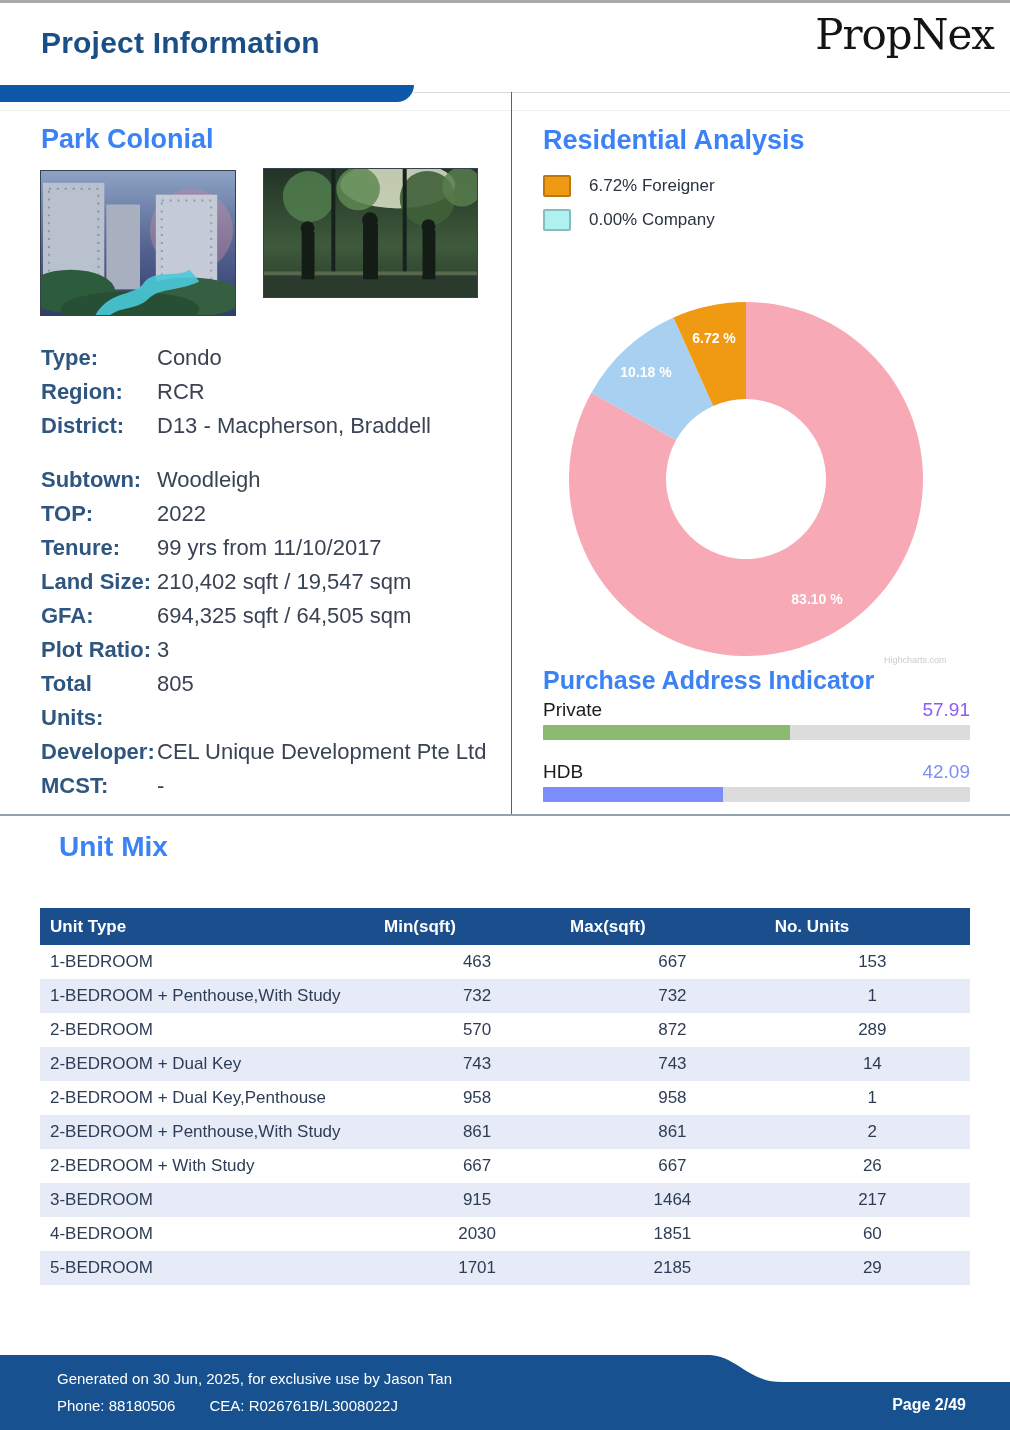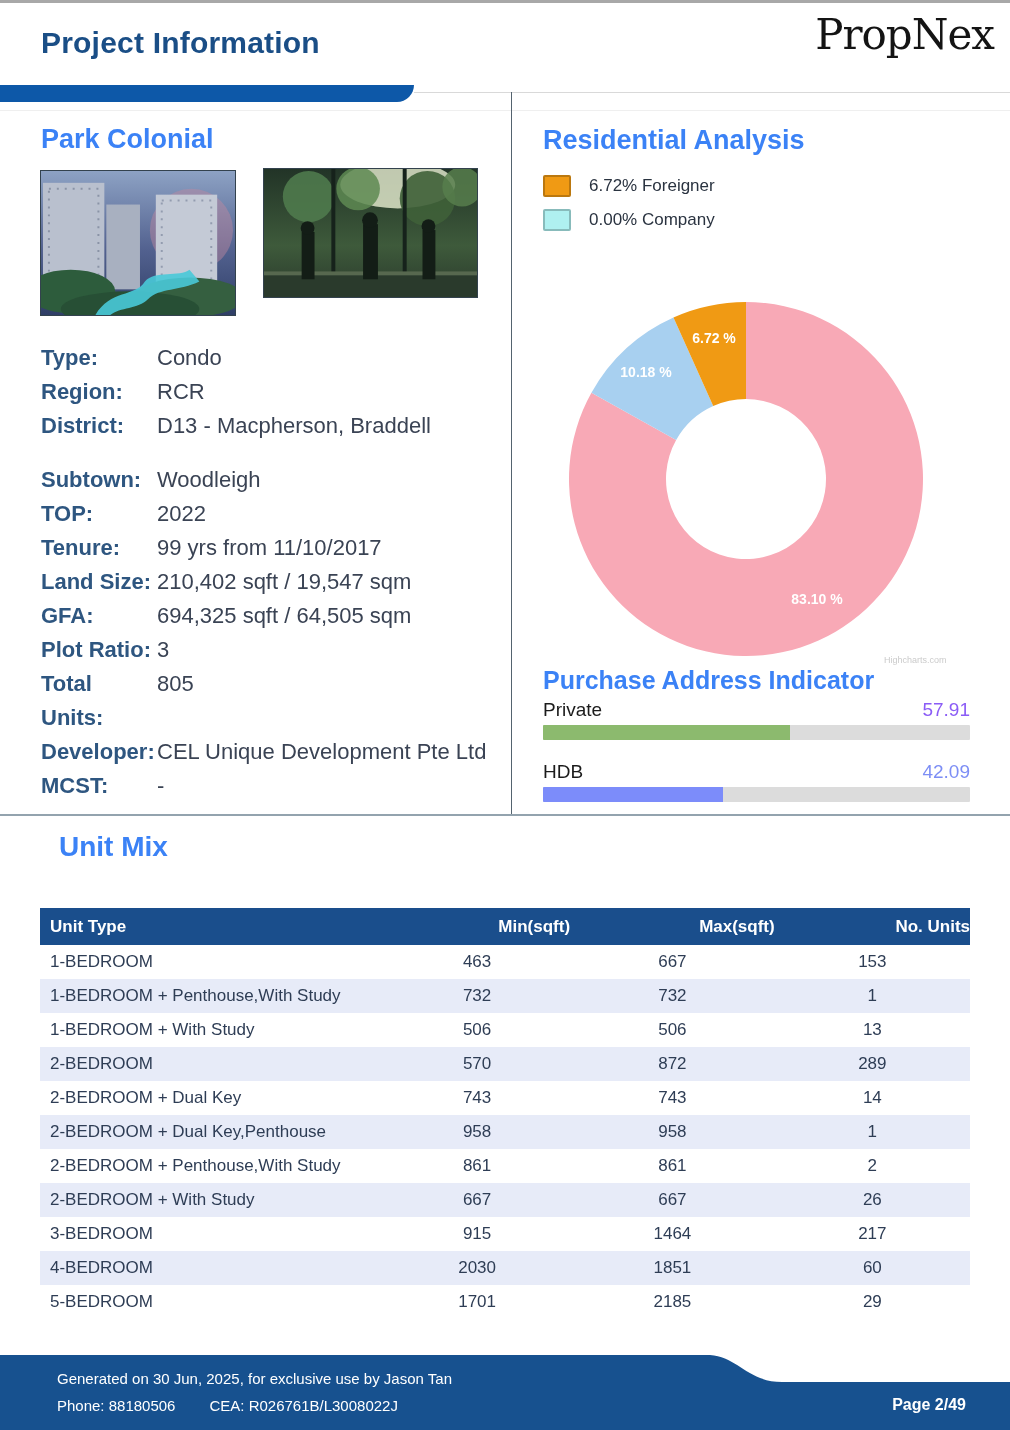--- a/index.html
+++ b/index.html
@@ -58,21 +58,21 @@
   .bar-block + .bar-block{margin-top:21px;}
   .bar-head{display:flex;justify-content:space-between;align-items:baseline;font-size:19px;}
   .bar-label{color:#1b1b1b;}
   .bar-value{font-size:19px;}
   .bar-track{height:15px;background:#DCDCDC;margin-top:4px;border-radius:1px;overflow:hidden;}
   .bar-fill{height:100%;}
 
   
   .table-wrap{left:40px;top:884px;width:930px;margin-top:24px;}
   table{width:100%;border-collapse:collapse;font-size:17px;table-layout:fixed;}
-  thead th{background:#1A4E8C;color:#ffffff;font-weight:700;height:37px;text-align:right;padding:0;}
+  thead th{background:#1A4E8C;color:#ffffff;font-weight:700;height:37px;text-align:left;padding:0;}
   thead th.c1{text-align:left;padding-left:10px;}
   col.c1{width:37%;} col.c2{width:20%;} col.c3{width:22%;} col.c4{width:21%;}
   tbody td{height:34px;color:#2E3D55;text-align:center;padding:0;}
   tbody td.c1{text-align:left;padding-left:10px;}
   tbody tr:nth-child(even){background:#E7EBF8;}
 
   
   .footer{left:0;bottom:0;width:1010px;height:75px;}
   .footer svg{display:block;width:100%;height:100%;}
   .footer-generated{left:57px;top:1370px;font-size:15px;color:#ffffff;}
@@ -274,26 +274,20 @@
           <td>667</td>
           <td>153</td>
         </tr>
         <tr>
           <td class="c1">1-BEDROOM + Penthouse,With Study</td>
           <td>732</td>
           <td>732</td>
           <td>1</td>
         </tr>
         <tr>
-          <td class="c1">1-BEDROOM + With Study</td>
-          <td>506</td>
-          <td>506</td>
-          <td>13</td>
-        </tr>
-        <tr>
           <td class="c1">2-BEDROOM</td>
           <td>570</td>
           <td>872</td>
           <td>289</td>
         </tr>
         <tr>
           <td class="c1">2-BEDROOM + Dual Key</td>
           <td>743</td>
           <td>743</td>
           <td>14</td>

